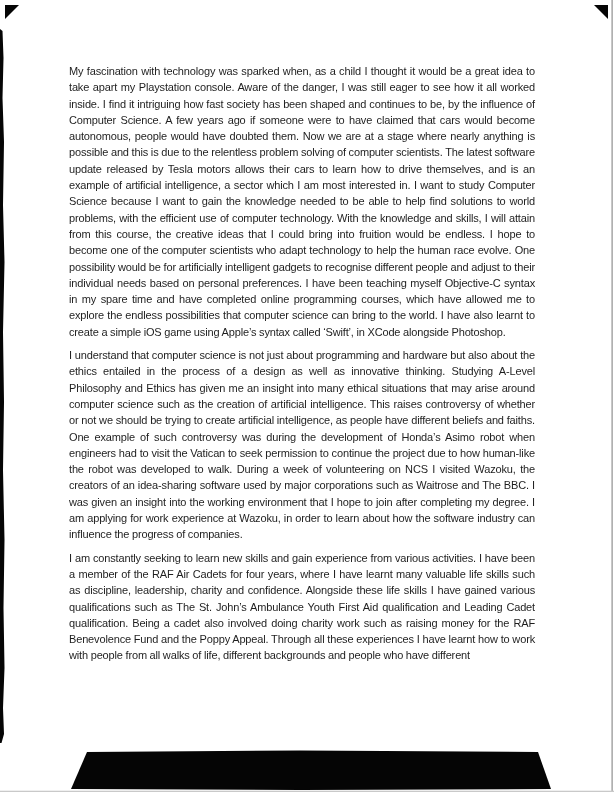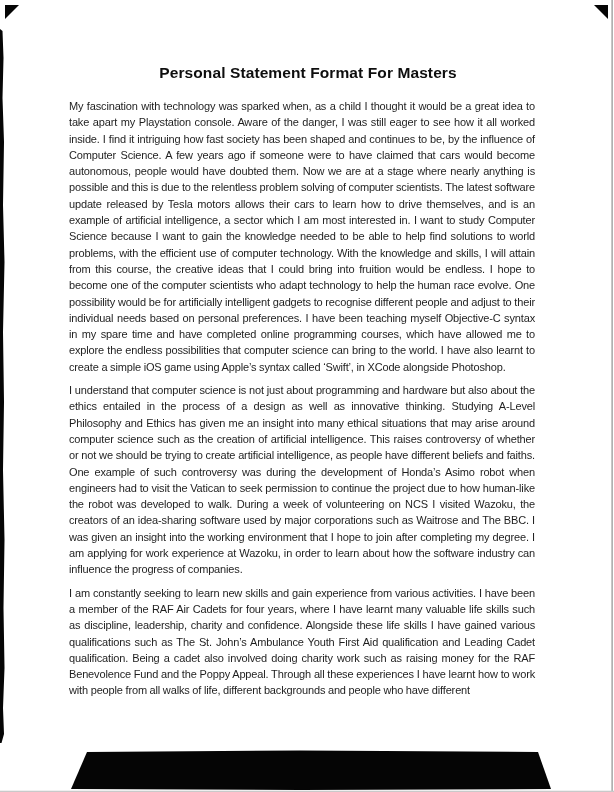--- a/index.html
+++ b/index.html
@@ -40,21 +40,20 @@
     letter-spacing: -0.15px;
     word-spacing: -0.2px;
   }
 </style>
 </head>
 <body>
 
 <div class="page" style="background: rgb(255, 255, 255);">
 
   <div class="content">
-    <h1 class="doc-title" style="color: rgb(14, 14, 14);">Personal Statement Format For Masters</h1>
 
     <p class="doc-para" style="color: rgb(30, 30, 30);">My fascination with technology was sparked when, as a child I thought it would be a great idea to take apart my Playstation console. Aware of the danger, I was still eager to see how it all worked inside. I find it intriguing how fast society has been shaped and continues to be, by the influence of Computer Science. A few years ago if someone were to have claimed that cars would become autonomous, people would have doubted them. Now we are at a stage where nearly anything is possible and this is due to the relentless problem solving of computer scientists. The latest software update released by Tesla motors allows their cars to learn how to drive themselves, and is an example of artificial intelligence, a sector which I am most interested in. I want to study Computer Science because I want to gain the knowledge needed to be able to help find solutions to world problems, with the efficient use of computer technology. With the knowledge and skills, I will attain from this course, the creative ideas that I could bring into fruition would be endless. I hope to become one of the computer scientists who adapt technology to help the human race evolve. One possibility would be for artificially intelligent gadgets to recognise different people and adjust to their individual needs based on personal preferences. I have been teaching myself Objective-C syntax in my spare time and have completed online programming courses, which have allowed me to explore the endless possibilities that computer science can bring to the world. I have also learnt to create a simple iOS game using Apple’s syntax called ‘Swift’, in XCode alongside Photoshop.</p>
 
     <p class="doc-para" style="color: rgb(30, 30, 30);">I understand that computer science is not just about programming and hardware but also about the ethics entailed in the process of a design as well as innovative thinking. Studying A-Level Philosophy and Ethics has given me an insight into many ethical situations that may arise around computer science such as the creation of artificial intelligence. This raises controversy of whether or not we should be trying to create artificial intelligence, as people have different beliefs and faiths. One example of such controversy was during the development of Honda’s Asimo robot when engineers had to visit the Vatican to seek permission to continue the project due to how human-like the robot was developed to walk. During a week of volunteering on NCS I visited Wazoku, the creators of an idea-sharing software used by major corporations such as Waitrose and The BBC. I was given an insight into the working environment that I hope to join after completing my degree. I am applying for work experience at Wazoku, in order to learn about how the software industry can influence the progress of companies.</p>
 
     <p class="doc-para" style="color: rgb(30, 30, 30);">I am constantly seeking to learn new skills and gain experience from various activities. I have been a member of the RAF Air Cadets for four years, where I have learnt many valuable life skills such as discipline, leadership, charity and confidence. Alongside these life skills I have gained various qualifications such as The St. John’s Ambulance Youth First Aid qualification and Leading Cadet qualification. Being a cadet also involved doing charity work such as raising money for the RAF Benevolence Fund and the Poppy Appeal. Through all these experiences I have learnt how to work with people from all walks of life, different backgrounds and people who have different</p>
   </div>
 
   <svg class="scan-overlay" width="614" height="792" viewBox="0 0 614 792" xmlns="http://www.w3.org/2000/svg">
 

